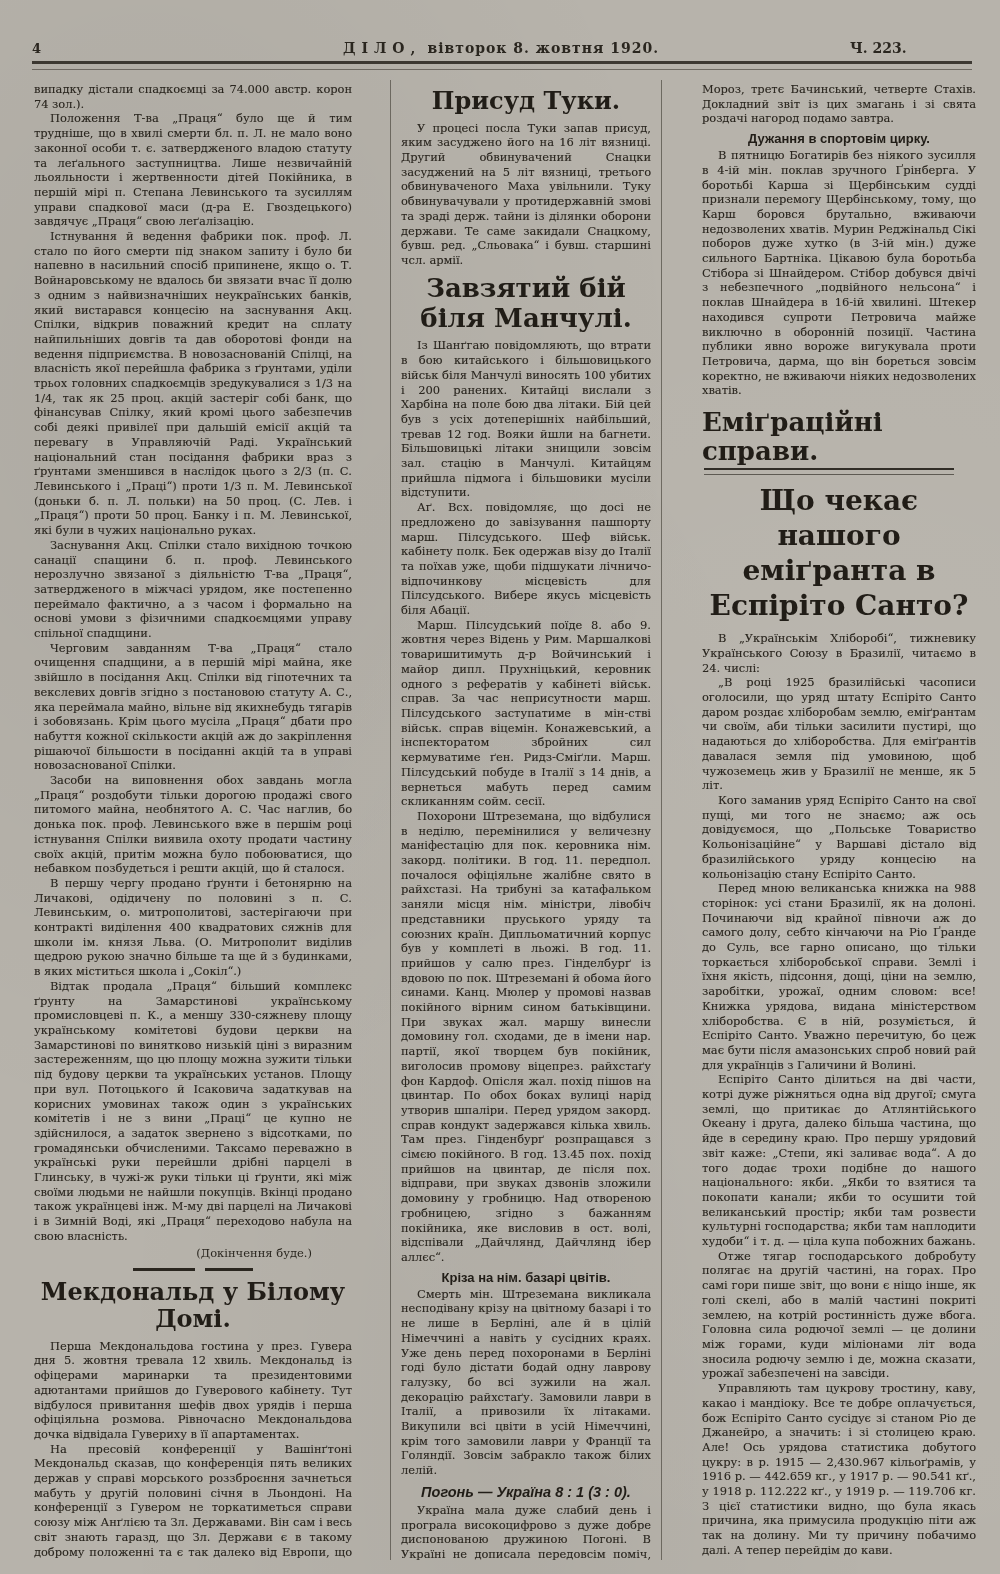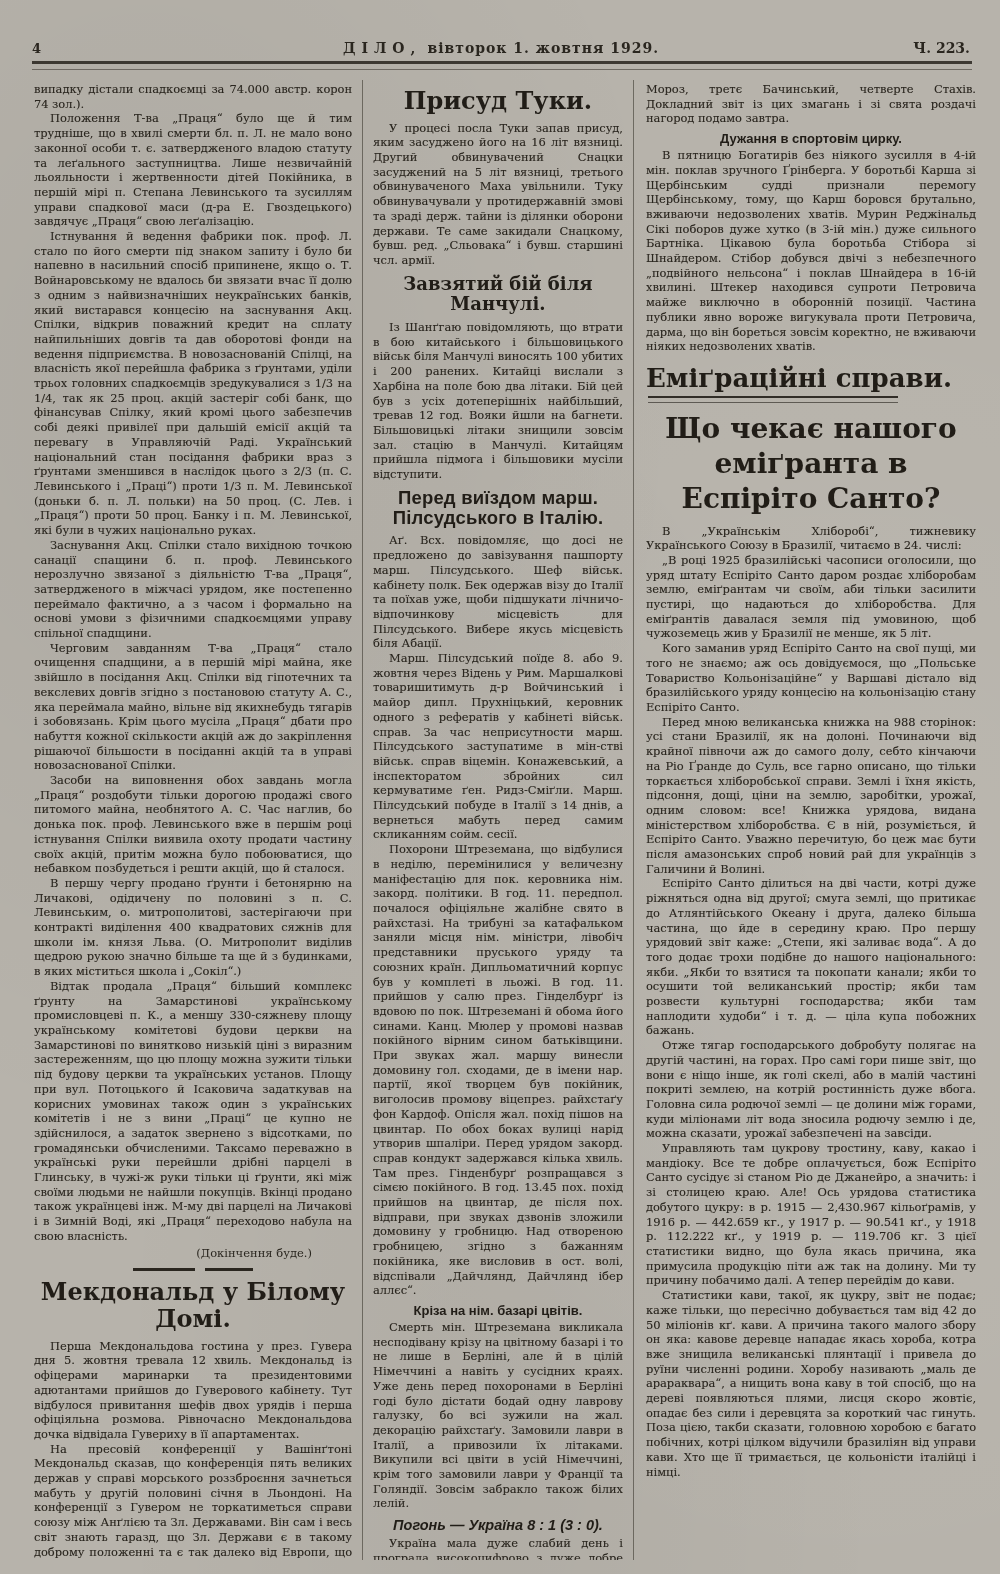--- a/index.html
+++ b/index.html
@@ -20,29 +20,29 @@
   }
   
   .masthead-row {
     display:flex; justify-content:space-between; align-items:baseline;
     padding:40px 30px 3px 32px;
     font-weight:bold; font-size:14px;
   }
   .masthead-page-num { width:120px; font-size:13px; }
   .masthead-center { letter-spacing:1px; }
   .masthead-center .mast-title { letter-spacing:6px; margin-right:6px; }
-  .masthead-issue { width:120px; text-align:right; }
+  .masthead-issue { width:120px; text-align:left; }
   .head-rule {
     margin:2px 28px 0 32px; height:5px;
     border-top:3px solid rgba(40,36,29,0.85);
     border-bottom:1px solid rgba(40,36,29,0.5);
   }
   
   .columns {
-    display:flex; margin:10px 20px 0 32px; height:1480px; overflow:hidden;
+    display:flex; margin:10px 20px 0 32px; height:1480px; overflow:hidden;gap:28px;
   }
   .col { box-sizing:border-box; overflow:hidden; }
   .col-1 { width:330px; padding:2px 10px 0 2px; }
   .col-2 {
     width:272px; padding:0 10px;
     border-left:1px solid rgba(50,45,36,0.55);
     border-right:1px solid rgba(50,45,36,0.55);
   }
   .col-3 { flex:1; padding:2px 4px 0 12px; }
   
@@ -61,21 +61,21 @@
     background:linear-gradient(90deg,
       #2a261f 0px, #2a261f 62px, transparent 62px, transparent 72px,
       #2a261f 72px, #2a261f 120px);
   }
   h1,h2,h3,h4 { margin:0; color:#211d17; }
   .serif-head {
     font-family:"DejaVu Serif", serif; font-weight:bold;
     text-align:center; line-height:1.15;
   }
   .head-xl { font-size:24px; margin:7px 0 6px; }
-  .head-lg { font-size:18px; margin:6px 0 5px; }
+  .head-lg { font-size:26px; margin:6px 0 5px; }
   .sans-head { font-family:"Liberation Sans", sans-serif; font-weight:700; text-align:center; }
   .head-cond { font-size:18.5px; margin:6px 0 5px; letter-spacing:0.2px; line-height:1.1; }
   .head-sans-lg { font-size:21px; margin:8px 0 6px; line-height:1.15; }
   .sub-head { font-size:13px; margin:5px 0 2px; }
   .sub-head-lg { font-size:14.5px; margin:6px 0 3px;font-style:italic; }
   .section-title {
     font-family:"DejaVu Serif", serif; font-weight:bold;
     font-size:26px; margin:10px 0 0 0; text-align:left; line-height:1.1;
   }
   .section-rule {
@@ -86,21 +86,21 @@
   .article-head-col3 { font-size:28px; margin:2px 0 8px; line-height:1.25; }
 </style>
 </head>
 <body>
 
 <div class="page">
 
   <div class="masthead-row">
     <span class="masthead-page-num">4</span>
     <span class="masthead-center">
-      <span class="mast-title">ДІЛО,</span><span>вівторок 1. жовтня 1929.</span>
+      <span class="mast-title">ДІЛО,</span><span>вівторок 8. жовтня 1920.</span>
     </span>
     <span class="masthead-issue">Ч. 223.</span>
   </div>
   <div class="head-rule"></div>
 
   <div class="columns">
 
     <div class="col col-1">
       <p class="body-text no-indent">випадку дістали спадкоємці за 74.000 австр. корон 74 зол.).</p>
       <p class="body-text">Положення Т-ва „Праця“ було ще й тим трудніше, що в хвилі смерти бл. п. Л. не мало воно законної особи т. є. затвердженого владою статуту та леґального заступництва. Лише незвичайній льояльности і жертвенности дітей Покійника, в першій мірі п. Степана Левинського та зусиллям управи спадкової маси (д-ра Е. Гвоздецького) завдячує „Праця“ свою леґалізацію.</p>
@@ -117,21 +117,20 @@
       <p class="body-text">На пресовій конференції у Вашінґтоні Мекдональд сказав, що конференція пять великих держав у справі морського роззброєння зачнеться мабуть у другій половині січня в Льондоні. На конференції з Гувером не торкатиметься справи союзу між Анґлією та Зл. Державами. Він сам і весь світ знають гаразд, що Зл. Держави є в такому доброму положенні та є так далеко від Европи, що не потребують ніякого договору, щоби закріплювати свої взаємини із закордоном. Він приїхав в Америку, щоби з през. Гувером найти спосіб для цілости анґл.-американських взаємин.</p>
     </div>
 
     <div class="col col-2">
       <h2 class="serif-head head-xl">Присуд Туки.</h2>
       <p class="body-text">У процесі посла Туки запав присуд, яким засуджено його на 16 літ вязниці. Другий обвинувачений Снацки засуджений на 5 літ вязниці, третього обвинуваченого Маха увільнили. Туку обвинувачували у протидержавній змові та зраді держ. тайни із ділянки оборони держави. Те саме закидали Снацкому, бувш. ред. „Сльовака“ і бувш. старшині чсл. армії.</p>
 
       <h2 class="serif-head head-lg">Завзятий бій біля Манчулі.</h2>
       <p class="body-text">Із Шанґгаю повідомляють, що втрати в бою китайського і більшовицького військ біля Манчулі виносять 100 убитих і 200 ранених. Китайці вислали з Харбіна на поле бою два літаки. Бій цей був з усіх дотеперішніх найбільший, тревав 12 год. Вояки йшли на багнети. Більшовицькі літаки знищили зовсім зал. стацію в Манчулі. Китайцям прийшла підмога і більшовики мусіли відступити.</p>
 
-      <h3 class="sans-head head-cond">Перед виїздом марш. Пілсудського в Італію.</h3>
       <p class="body-text">Аґ. Всх. повідомляє, що досі не предложено до завізування пашпорту марш. Пілсудського. Шеф військ. кабінету полк. Бек одержав візу до Італії та поїхав уже, щоби підшукати лічничо-відпочинкову місцевість для Пілсудського. Вибере якусь місцевість біля Абації.</p>
       <p class="body-text">Марш. Пілсудський поїде 8. або 9. жовтня через Відень у Рим. Маршалкові товаришитимуть д-р Войчинський і майор дипл. Прухніцький, керовник одного з рефератів у кабінеті військ. справ. За час неприсутности марш. Пілсудського заступатиме в мін-стві військ. справ віцемін. Конажевський, а інспекторатом збройних сил кермуватиме ґен. Ридз-Сміґли. Марш. Пілсудський побуде в Італії з 14 днів, а вернеться мабуть перед самим скликанням сойм. сесії.</p>
 
       <p class="body-text">Похорони Штреземана, що відбулися в неділю, перемінилися у величезну маніфестацію для пок. керовника нім. закорд. політики. В год. 11. передпол. почалося офіціяльне жалібне свято в райхстазі. На трибуні за катафальком заняли місця нім. міністри, лівобіч представники пруського уряду та союзних країн. Дипльоматичний корпус був у комплеті в льожі. В год. 11. прийшов у салю през. Гінделбурґ із вдовою по пок. Штреземані й обома його синами. Канц. Мюлер у промові назвав покійного вірним сином батьківщини. При звуках жал. маршу винесли домовину гол. сходами, де в імени нар. партії, якої творцем був покійник, виголосив промову віцепрез. райхстаґу фон Кардоф. Опісля жал. похід пішов на цвинтар. По обох боках вулиці нарід утворив шпаліри. Перед урядом закорд. справ кондукт задержався кілька хвиль. Там през. Гінденбурґ розпращався з сімєю покійного. В год. 13.45 пох. похід прийшов на цвинтар, де після пох. відправи, при звуках дзвонів зложили домовину у гробницю. Над отвореною гробницею, згідно з бажанням покійника, яке висловив в ост. волі, відспівали „Дайчлянд, Дайчлянд ібер аллєс“.</p>
       <h4 class="sans-head sub-head">Кріза на нім. базарі цвітів.</h4>
       <p class="body-text">Смерть мін. Штреземана викликала несподівану крізу на цвітному базарі і то не лише в Берліні, але й в цілій Німеччині а навіть у сусідних краях. Уже день перед похоронами в Берліні годі було дістати бодай одну лаврову галузку, бо всі зужили на жал. декорацію райхстаґу. Замовили лаври в Італії, а привозили їх літаками. Викупили всі цвіти в усій Німеччині, крім того замовили лаври у Франції та Голяндії. Зовсім забракло також білих лелій.</p>
 
       <h4 class="sans-head sub-head-lg">Погонь — Україна 8 : 1 (3 : 0).</h4>
       <p class="body-text">Україна мала дуже слабий день і програла високоцифрово з дуже добре диспонованою дружиною Погоні. В Україні не дописала передовсім поміч, слаба була теж оборона, кепський день мав і напад. Одинокого ґоля для України стрілив Петрів. Видців понад 2.000. Ширше про ці змагання завтра.</p>
 

